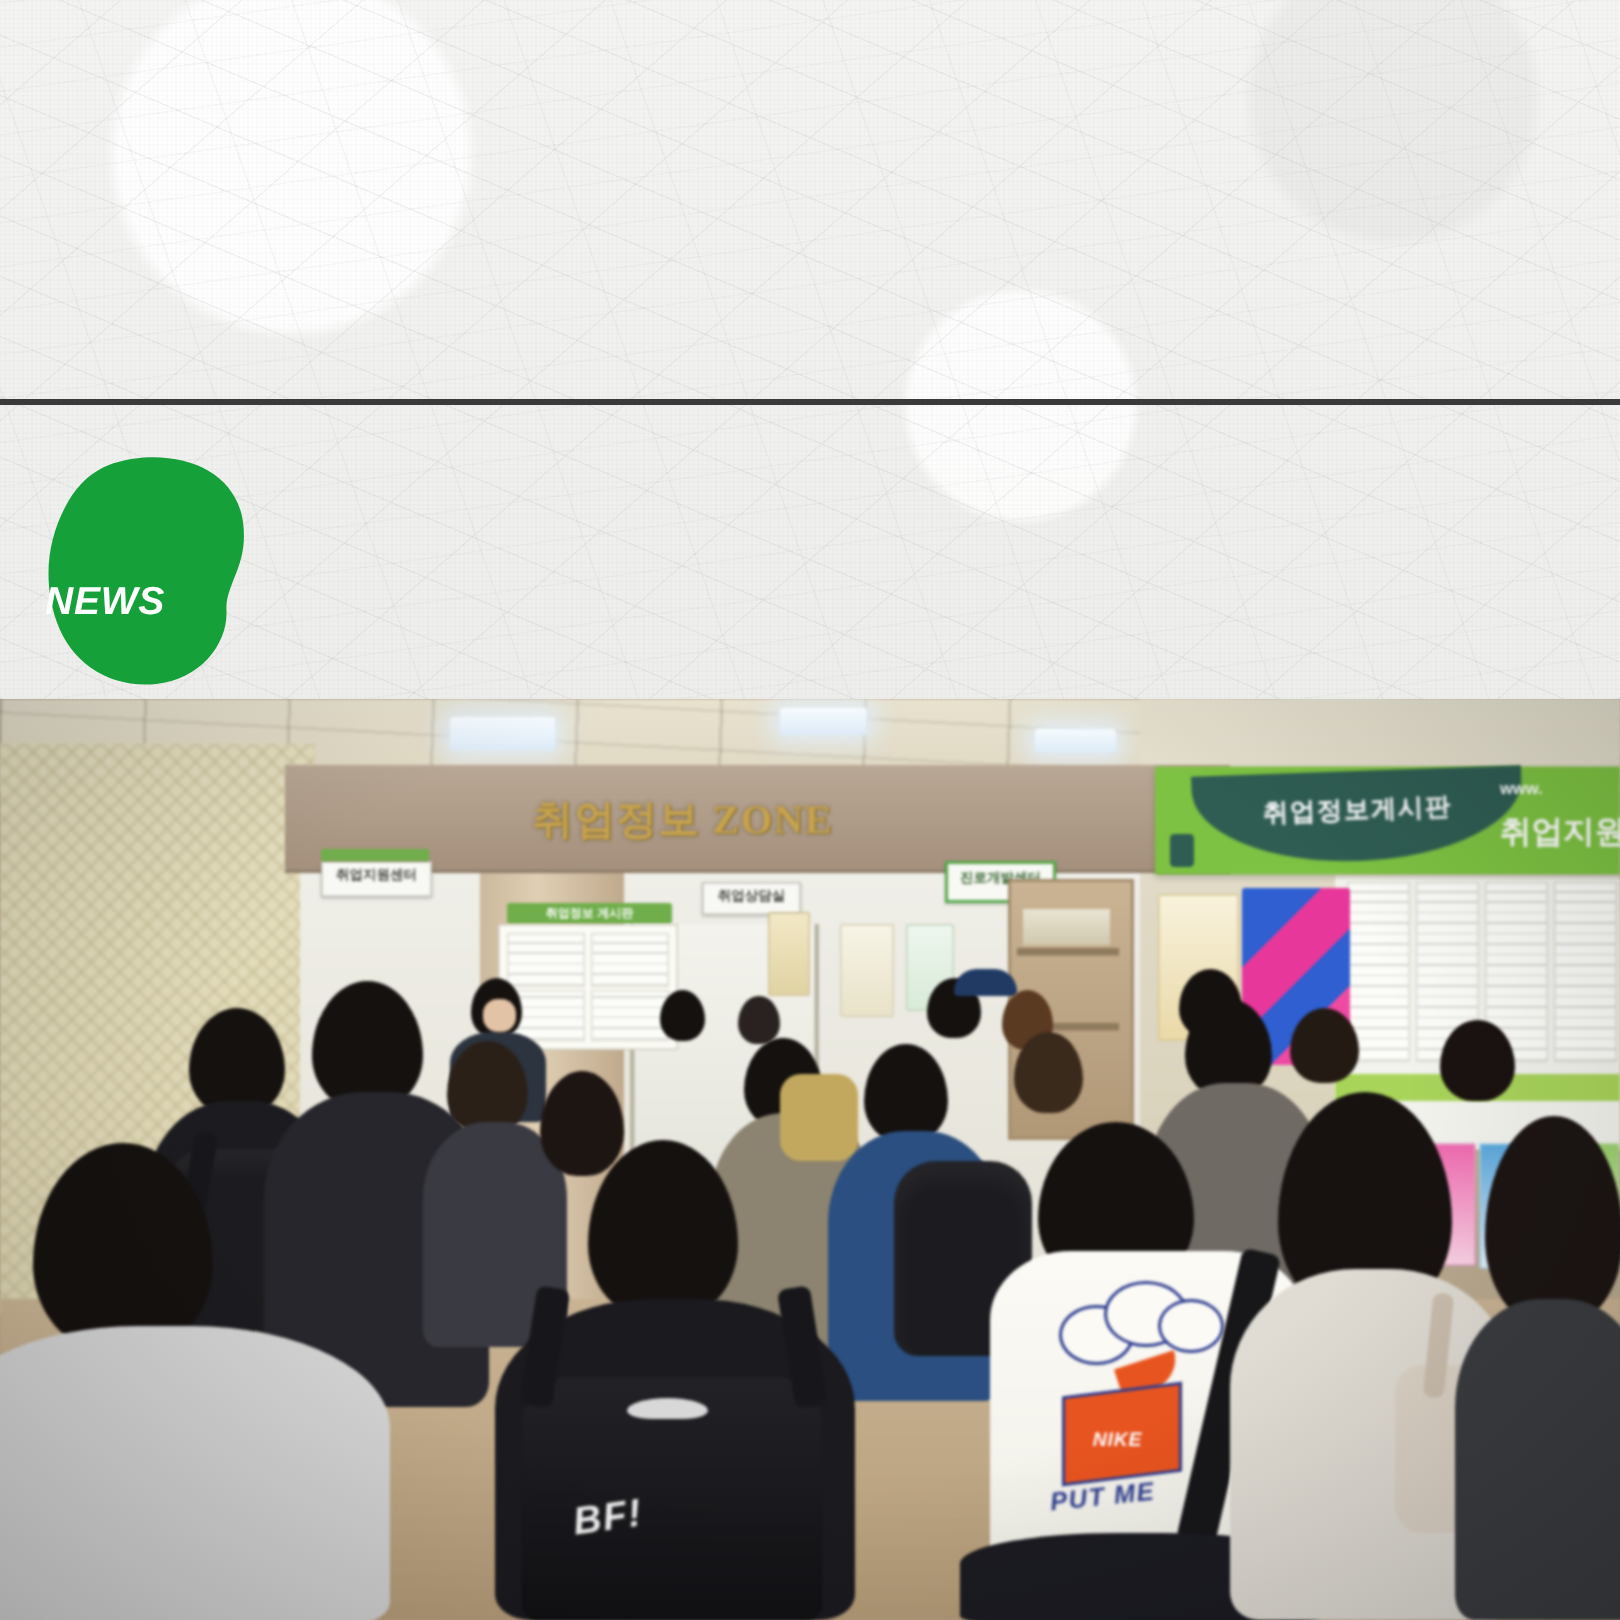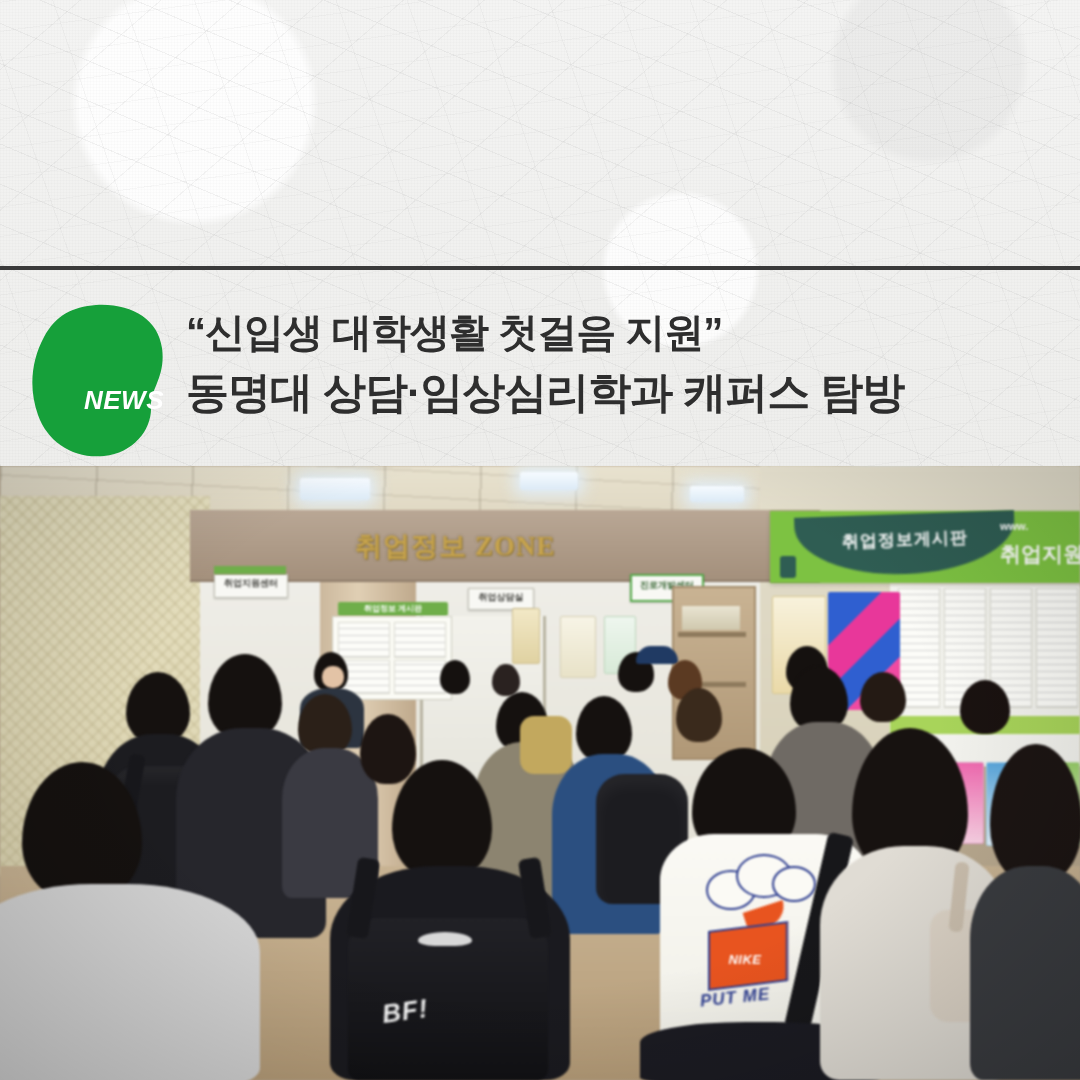--- a/index.html
+++ b/index.html
@@ -42,21 +42,21 @@
   
   .logo{position:absolute;left:30px;top:303px;width:134px;height:155px;z-index:8;}
   .logo svg{display:block;width:134px;height:155px;}
   .logo-tu{
     position:absolute;left:0;top:26px;width:134px;text-align:center;
     font-family:"Liberation Sans","DejaVu Sans",sans-serif;
     font-style:italic;font-weight:bold;font-size:44px;color:#fff;letter-spacing:1px;
     line-height:1;text-shadow:0 0 1px rgba(0,0,0,.05);
   }
   .logo-news{
-    position:absolute;left:0;top:84px;width:134px;text-align:right;
+    position:absolute;left:0;top:84px;width:134px;text-align:left;
     font-family:"Liberation Sans","DejaVu Sans",sans-serif;
     font-style:italic;font-weight:bold;font-size:26px;color:#fff;letter-spacing:.5px;
     line-height:1;
   }
 
   
   .headline{position:absolute;left:186px;top:305px;width:860px;z-index:8;}
   .hl-line{
     font-family:"Liberation Sans","DejaVu Sans",sans-serif;
     font-weight:bold;color:#2e2e2e;white-space:nowrap;
@@ -170,24 +170,20 @@
 
   <div class="band"></div>
 
   <div class="logo">
     <svg viewBox="0 0 134 155" xmlns="http://www.w3.org/2000/svg">
       <path d="M66 2 C101 0 128 16 132 45 C136 74 120 86 121 104 C122 126 104 150 74 153 C44 156 18 140 8 112 C-2 84 2 56 14 34 C26 12 42 4 66 2 Z" fill="#16a03a"></path>
     </svg>
     <div class="logo-news">NEWS</div>
   </div>
 
-  <div class="headline">
-    <div class="hl-line hl1">“신입생 대학생활 첫걸음 지원”</div>
-    <div class="hl-line hl2">동명대 상담·임상심리학과 캐퍼스 탐방</div>
-  </div>
 
   <div class="photo">
 
     <div class="ceiling blur"></div>
     <div class="lamp blur" style="left:300px;top:12px;width:70px;height:22px;"></div>
     <div class="lamp blur" style="left:520px;top:6px;width:58px;height:18px;"></div>
     <div class="lamp blur" style="left:690px;top:20px;width:54px;height:16px;"></div>
     <div class="lamp blur" style="left:860px;top:4px;width:62px;height:18px;"></div>
     <div class="lamp blur" style="left:420px;top:96px;width:64px;height:14px;opacity:.85;"></div>
 

